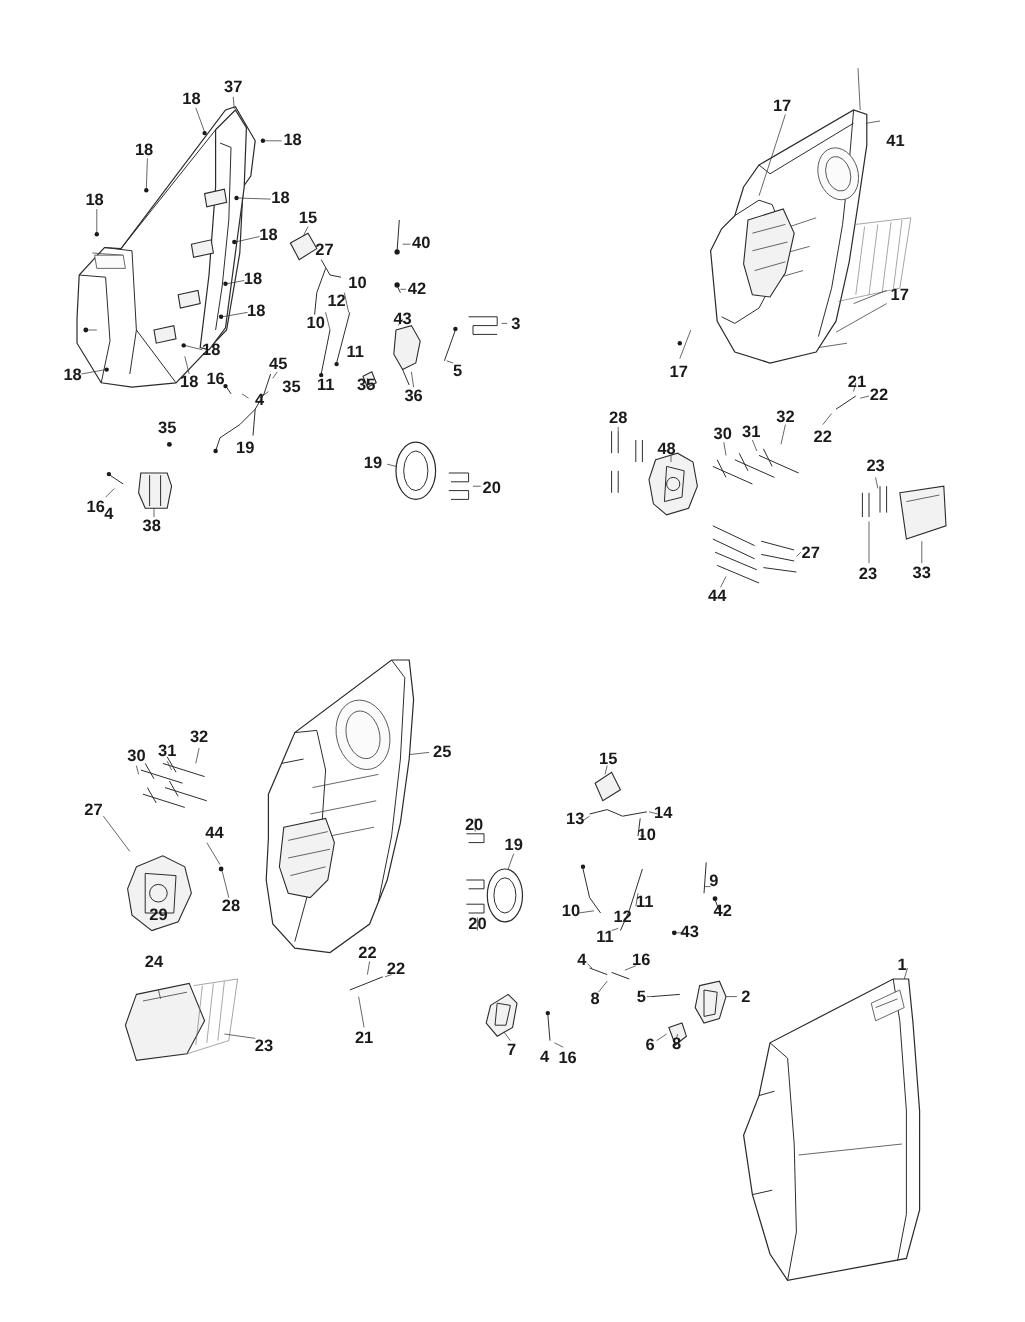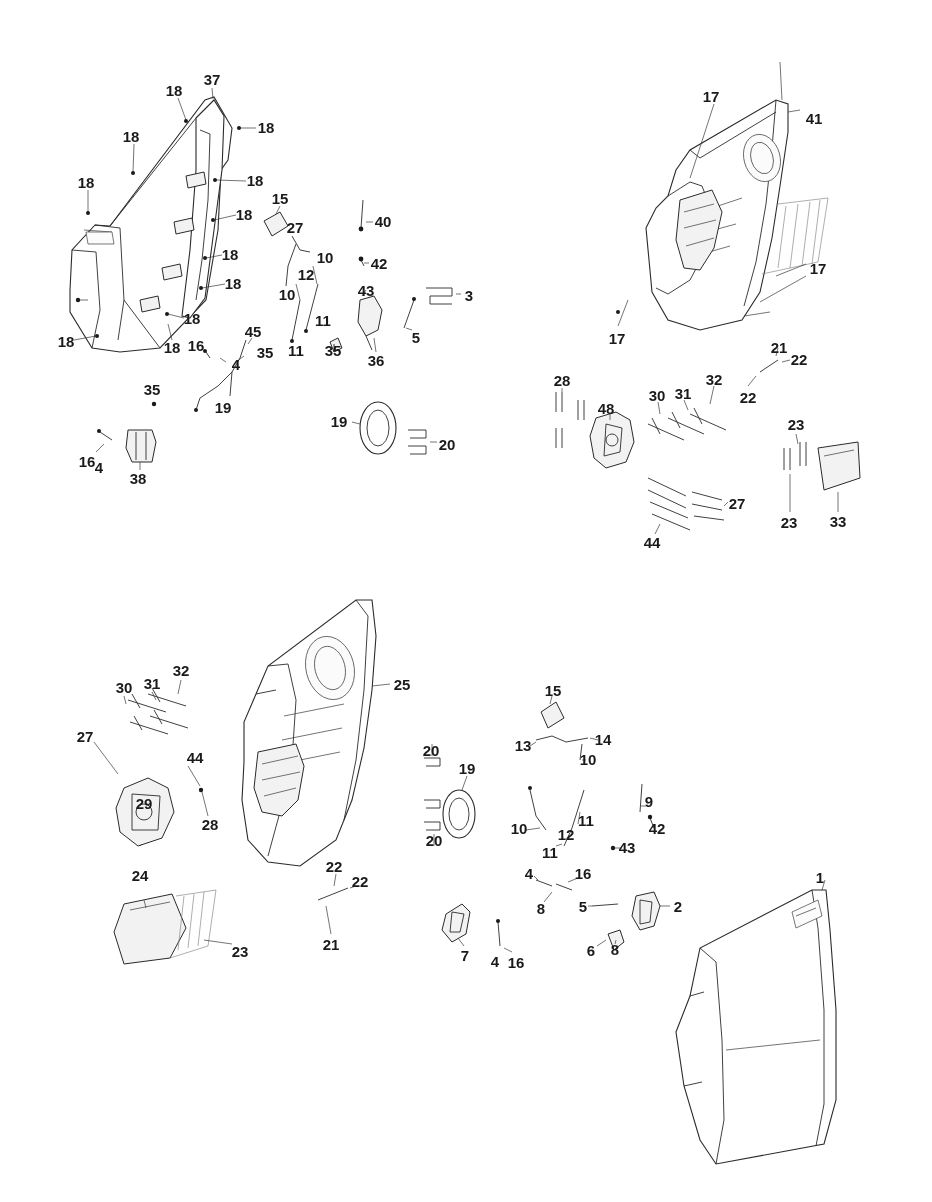--- a/index.html
+++ b/index.html
@@ -370,21 +370,21 @@
   <div class="callout" style="left:333px;top:350px">35</div>
   <div class="callout" style="left:152px;top:389px">35</div>
   <div class="callout" style="left:223px;top:407px">19</div>
   <div class="callout" style="left:339px;top:421px">19</div>
   <div class="callout" style="left:447px;top:444px">20</div>
   <div class="callout" style="left:87px;top:461px">16</div>
   <div class="callout" style="left:99px;top:467px">4</div>
   <div class="callout" style="left:138px;top:478px">38</div>
 
   <div class="callout" style="left:711px;top:96px">17</div>
-  <div class="callout" style="left:814px;top:118px">41</div>
+  <div class="callout" style="left:814px;top:128px">41</div>
   <div class="callout" style="left:818px;top:268px">17</div>
   <div class="callout" style="left:617px;top:338px">17</div>
   <div class="callout" style="left:779px;top:347px">21</div>
   <div class="callout" style="left:799px;top:359px">22</div>
   <div class="callout" style="left:562px;top:380px">28</div>
   <div class="callout" style="left:714px;top:379px">32</div>
   <div class="callout" style="left:657px;top:395px">30</div>
   <div class="callout" style="left:683px;top:393px">31</div>
   <div class="callout" style="left:748px;top:397px">22</div>
   <div class="callout" style="left:606px;top:408px">48</div>
@@ -408,21 +408,21 @@
   <div class="callout" style="left:467px;top:768px">19</div>
   <div class="callout" style="left:649px;top:801px">9</div>
   <div class="callout" style="left:210px;top:824px">28</div>
   <div class="callout" style="left:519px;top:828px">10</div>
   <div class="callout" style="left:566px;top:834px">12</div>
   <div class="callout" style="left:586px;top:820px">11</div>
   <div class="callout" style="left:657px;top:828px">42</div>
   <div class="callout" style="left:434px;top:840px">20</div>
   <div class="callout" style="left:550px;top:852px">11</div>
   <div class="callout" style="left:627px;top:847px">43</div>
-  <div class="callout" style="left:144px;top:803px">29</div>
+  <div class="callout" style="left:144px;top:832px">29</div>
   <div class="callout" style="left:529px;top:873px">4</div>
   <div class="callout" style="left:583px;top:873px">16</div>
   <div class="callout" style="left:334px;top:866px">22</div>
   <div class="callout" style="left:360px;top:881px">22</div>
   <div class="callout" style="left:140px;top:875px">24</div>
   <div class="callout" style="left:541px;top:908px">8</div>
   <div class="callout" style="left:583px;top:906px">5</div>
   <div class="callout" style="left:678px;top:906px">2</div>
   <div class="callout" style="left:820px;top:877px">1</div>
   <div class="callout" style="left:331px;top:944px">21</div>

